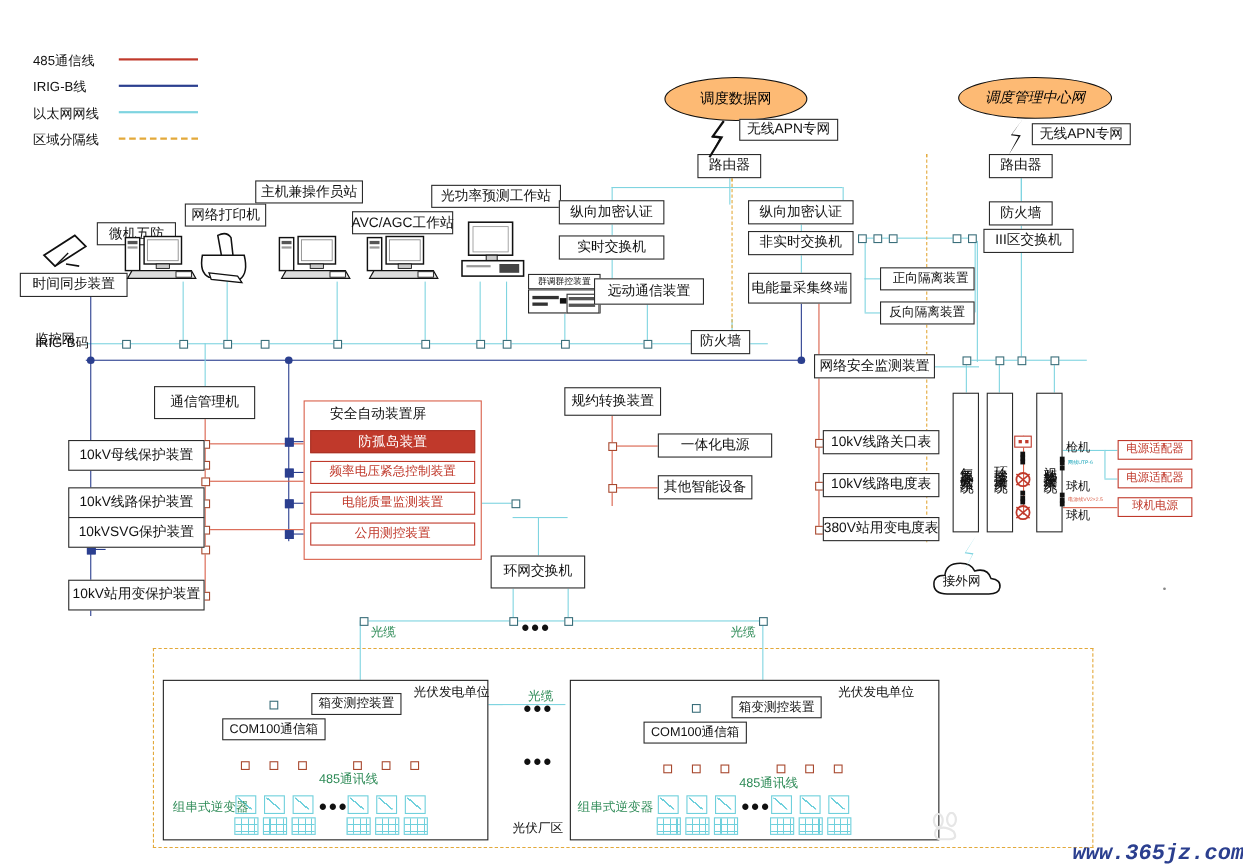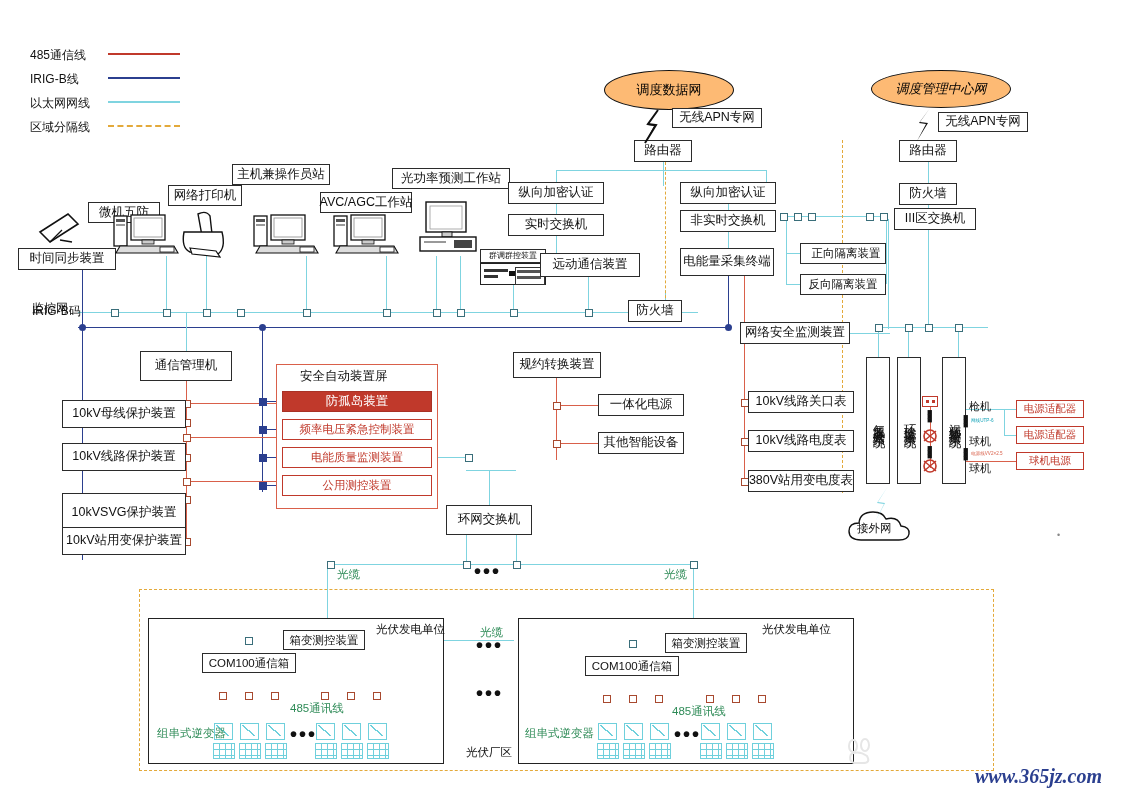--- a/index.html
+++ b/index.html
@@ -38,21 +38,21 @@
   .ellipsis{position:absolute;font-size:20px;font-weight:bold;letter-spacing:2px;color:#111;z-index:22;}
   .legend-line{position:absolute;height:0;border-top-width:2.2px;border-top-style:solid;z-index:22;}
   .inv{position:absolute;width:17px;height:15px;border:1.3px solid #6fd0dc;background:#fff;z-index:20;}
   .inv:after{content:"";position:absolute;left:1px;top:1px;width:13px;height:11px;
              background:linear-gradient(to top right,transparent 46%,#6fd0dc 46%,#6fd0dc 54%,transparent 54%);}
   .pv{position:absolute;width:20px;height:14px;border:1px solid #6fd0dc;z-index:20;
       background:repeating-linear-gradient(to right,transparent 0 5px,#6fd0dc 5px 6px),
                  repeating-linear-gradient(to bottom,transparent 0 5px,#6fd0dc 5px 6px);}
   .wm{position:absolute;font-size:27px;color:#e6e6e6;font-weight:bold;letter-spacing:2px;z-index:30;}
   .wm2{position:absolute;font-size:20px;color:#2b3f8f;font-weight:bold;font-style:italic;z-index:30;
-       font-family:Liberation Serif, serif;}
+       font-family:Liberation Mono, monospace;}
   .bolt{position:absolute;z-index:21;}
   .cloud{position:absolute;z-index:20;}
   .cam{position:absolute;z-index:21;}
   .vdots{position:absolute;z-index:21;font-size:9px;line-height:4px;color:#111;font-weight:bold;}
 </style>
 </head>
 <body>
 
 <div id="canvas">
 
@@ -193,21 +193,21 @@
   <div class="ln v bl" style="left:262px;top:327px;height:165px;border-left-width:1.8px;"></div>
   <div class="dot" style="left:259px;top:324px;"></div>
 
   <div class="box" style="left:140px;top:351px;width:92px;height:30px;">通信管理机</div>
   <div class="ln v cy" style="left:186px;top:312px;height:39px;"></div>
 
   <div class="ln v rd" style="left:186px;top:381px;height:158px;"></div>
 
   <div class="box" style="left:62px;top:400px;width:124px;height:28px;">10kV母线保护装置</div>
   <div class="box" style="left:62px;top:443px;width:124px;height:28px;">10kV线路保护装置</div>
-  <div class="box" style="left:62px;top:493px;width:124px;height:40px;">10kVSVG保护装置</div>
+  <div class="box" style="left:62px;top:470px;width:124px;height:28px;">10kVSVG保护装置</div>
   <div class="box" style="left:62px;top:527px;width:124px;height:28px;">10kV站用变保护装置</div>
 
   <div class="ln h bl" style="left:82px;top:414px;width:14px;"></div>
   <div class="ln h bl" style="left:82px;top:457px;width:14px;"></div>
   <div class="ln h bl" style="left:82px;top:499px;width:14px;"></div>
   <div class="ln h bl" style="left:82px;top:541px;width:14px;"></div>
   <div class="port bl" style="left:79px;top:411px;"></div>
   <div class="port bl" style="left:79px;top:454px;"></div>
   <div class="port bl" style="left:79px;top:496px;"></div>
   <div class="port bl" style="left:79px;top:538px;"></div>
@@ -258,21 +258,21 @@
   <div class="port" style="left:780px;top:213px;"></div>
   <div class="port" style="left:794px;top:213px;"></div>
   <div class="port" style="left:808px;top:213px;"></div>
 
   <div class="box" style="left:628px;top:300px;width:54px;height:22px;">防火墙</div>
 
   <div class="ln v bl" style="left:728px;top:276px;height:51px;border-left-width:1.8px;"></div>
 
   <div class="box" style="left:513px;top:352px;width:88px;height:26px;">规约转换装置</div>
   <div class="ln v rd" style="left:556px;top:378px;height:82px;"></div>
-  <div class="box" style="left:598px;top:394px;width:86px;height:22px;">一体化电源</div>
+  <div class="box" style="left:598px;top:394px;width:104px;height:22px;">一体化电源</div>
   <div class="box" style="left:598px;top:432px;width:86px;height:22px;">其他智能设备</div>
   <div class="ln h rd" style="left:556px;top:405px;width:42px;"></div>
   <div class="ln h rd" style="left:556px;top:443px;width:42px;"></div>
   <div class="port rd" style="left:553px;top:402px;"></div>
   <div class="port rd" style="left:553px;top:440px;"></div>
 
   <div class="box" style="left:740px;top:322px;width:110px;height:22px;">网络安全监测装置</div>
   <div class="ln v cy" style="left:888px;top:219px;height:110px;"></div>
   <div class="ln h cy" style="left:850px;top:333px;width:40px;"></div>
 

